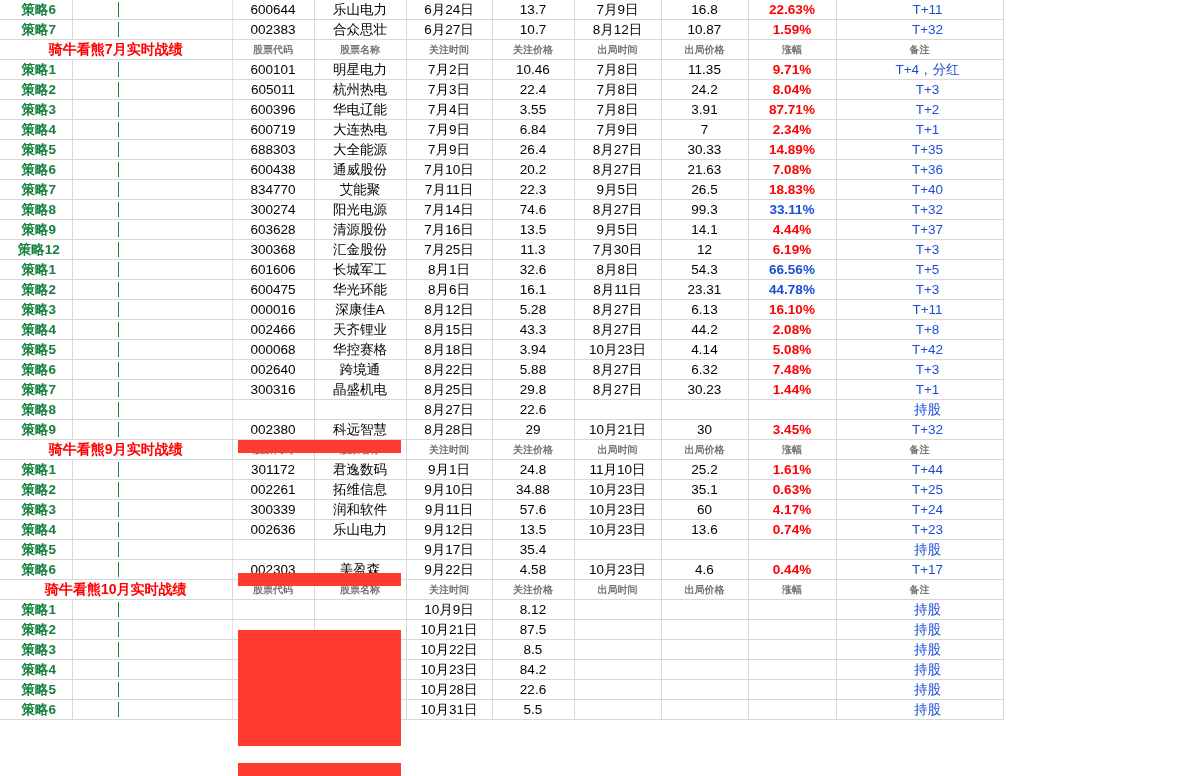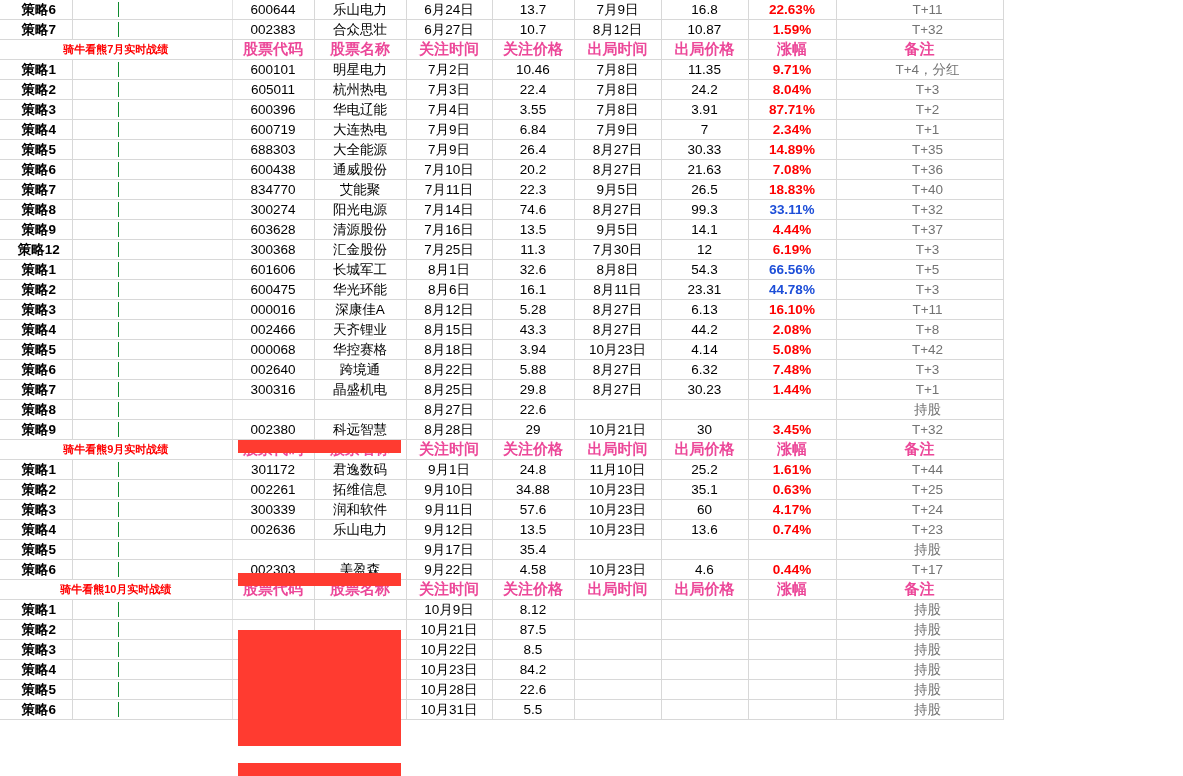--- a/index.html
+++ b/index.html
@@ -34,27 +34,27 @@
   col.c3{width:92px;}
   col.c4{width:86px;}
   col.c5{width:82px;}
   col.c6{width:87px;}
   col.c7{width:87px;}
   col.c8{width:88px;}
   col.c9{width:167px;}
   col.c10{width:180px;}
 
   .blank{border-right:1px solid #e4e4e4;}
-  .strat{font-weight:bold;color:#000000;padding-left:6px;}
-  .hdr{font-weight:bold;color:#ec4899;font-size:15px;}
-  .hdr-title{font-weight:bold;color:#ff0000;font-size:11px;}
+  .strat{font-weight:bold;color:#15803d;padding-left:6px;}
+  .hdr{font-weight:bold;color:#737373;font-size:10px;}
+  .hdr-title{font-weight:bold;color:#ff0000;font-size:14px;}
   .black{color:#000000;}
   .pct{font-weight:bold;color:#ff0000;margin-top:40px;}
   .pct-purple{font-weight:bold;color:#1d4ed8;}
-  .note{color:#737373;padding-left:16px;}
+  .note{color:#1d4ed8;padding-left:16px;}
   
   .tick{
     position:relative;
   }
   .tick:before{
     content:"";
     position:absolute;
     left:45px;top:2px;
     width:1px;height:15px;
     background:#0f8a2e;

